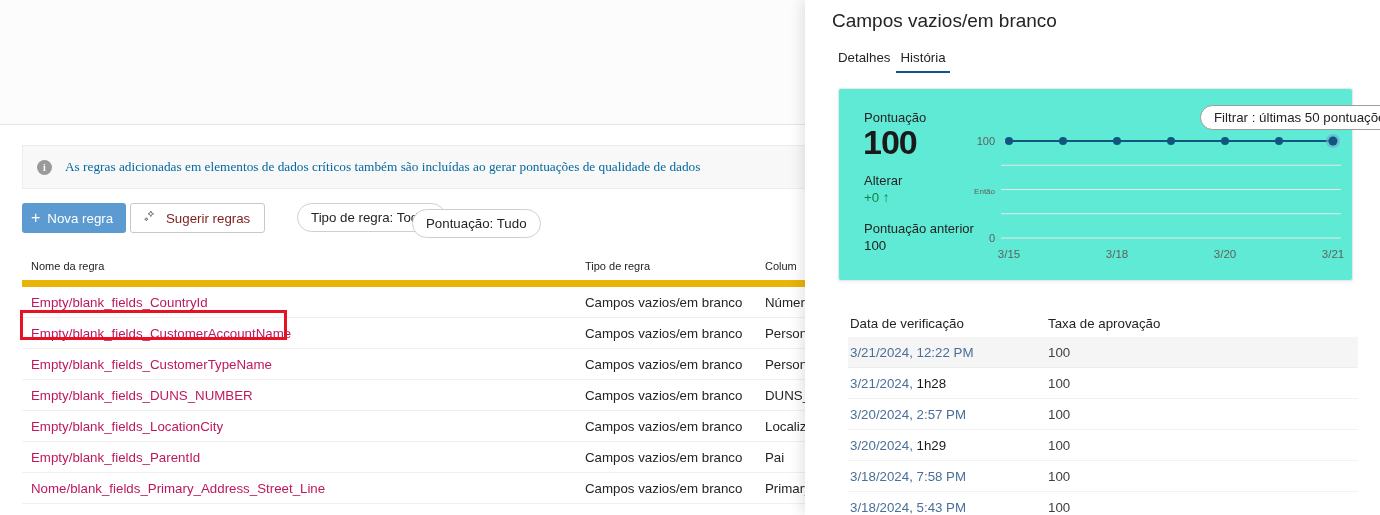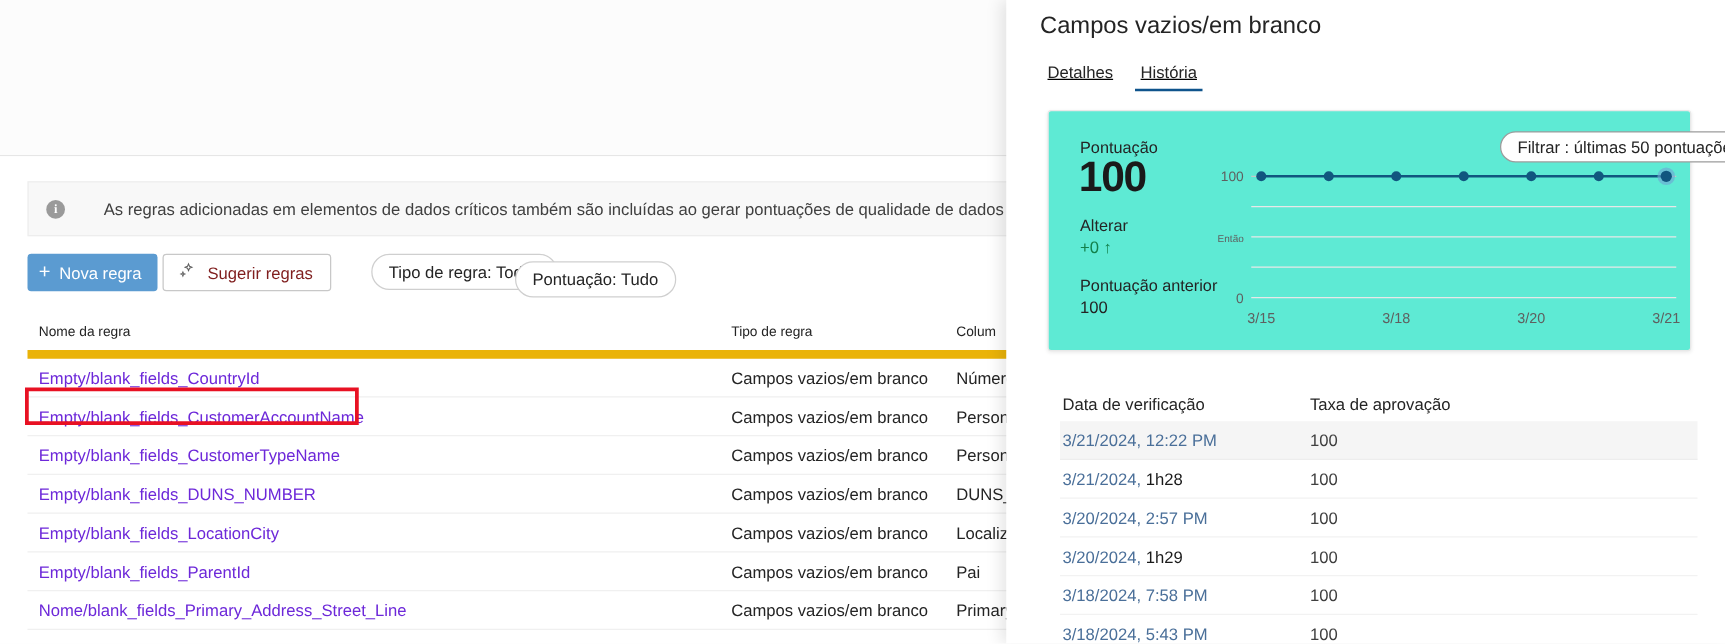--- a/index.html
+++ b/index.html
@@ -61,24 +61,25 @@
     background: #9a9a9a;
     color: #ffffff;
     font-size: 10px;
     line-height: 15px;
     text-align: center;
     font-weight: bold;
     flex: 0 0 auto;
     font-family: "Liberation Serif", serif;
   }
   .info-text {
-    margin-left: 31px;
-    font-size: 13.3px;
-    color: #404040;
-    white-space: nowrap;
+    margin-left: 13px;
+    font-size: 13.3px;
+    color: #0369a1;
+    white-space: nowrap;
+    font-family: Liberation Serif, serif;
   }
 
   
   .toolbar {
     position: absolute;
     left: 22px;
     top: 203px;
     height: 30px;
   }
   .btn-primary {
@@ -160,21 +161,21 @@
   .rt-row {
     display: flex;
     height: 30px;
     align-items: center;
     font-size: 13.3px;
     border-bottom: 1px solid #f0f0f0;
   }
   .rt-c1 { width: 563px; flex: 0 0 auto; padding-left: 9px; box-sizing: border-box; }
   .rt-c2 { width: 180px; flex: 0 0 auto; }
   .rt-c3 { width: 260px; flex: 0 0 auto; }
-  .rt-row .rt-c1 { color: #6d28d9; }
+  .rt-row .rt-c1 { color: #be185d; }
   .rt-row .rt-c2 { color: #242424; }
   .rt-row .rt-c3 { color: #242424; }
   .rt-head .rt-c1 { color: #242424; }
 
   .highlight-box {
     position: absolute;
     left: 20px;
     top: 310px;
     width: 267px;
     height: 30px;
@@ -201,22 +202,21 @@
     top: 10px;
     font-size: 19px;
     color: #242424;
     white-space: nowrap;
   }
   .panel-tabs {
     position: absolute;
     left: 29px;
     top: 50px;
     display: flex;
-    gap: 14px;
-    text-decoration: underline;
+    gap: 2px;
   }
   .tab {
     font-size: 13.3px;
     color: #242424;
     padding: 0 4px 6px 4px;
     cursor: pointer;
     border-bottom: 2px solid transparent;
     white-space: nowrap;
   }
   .tab.active {

